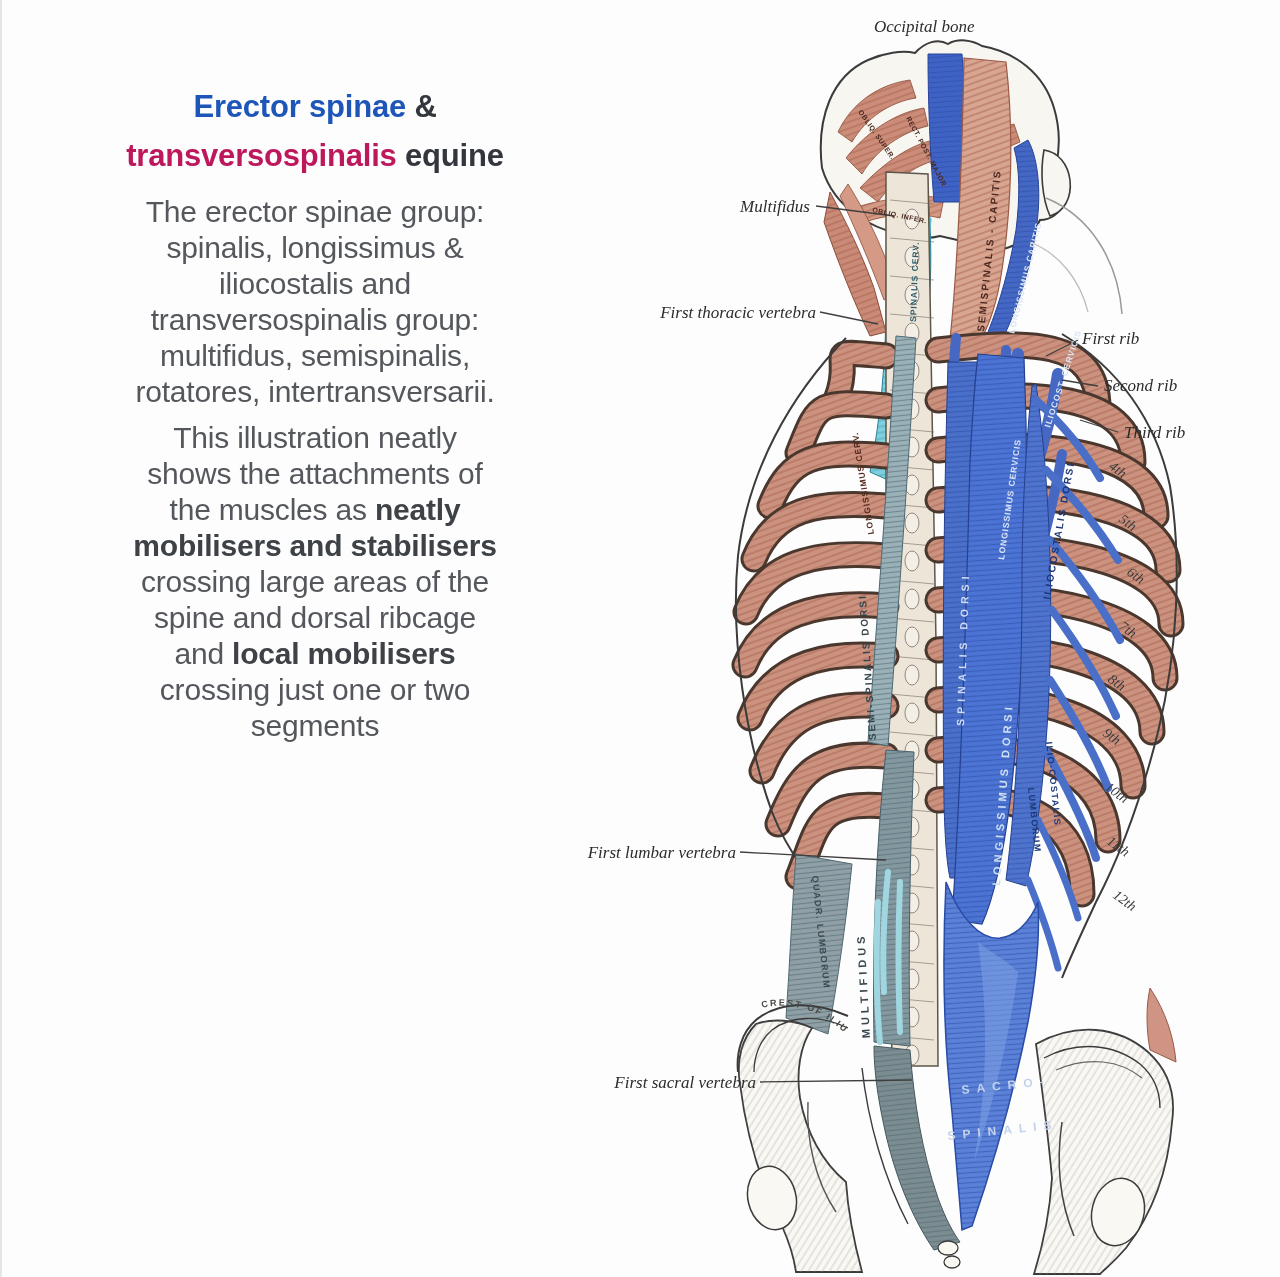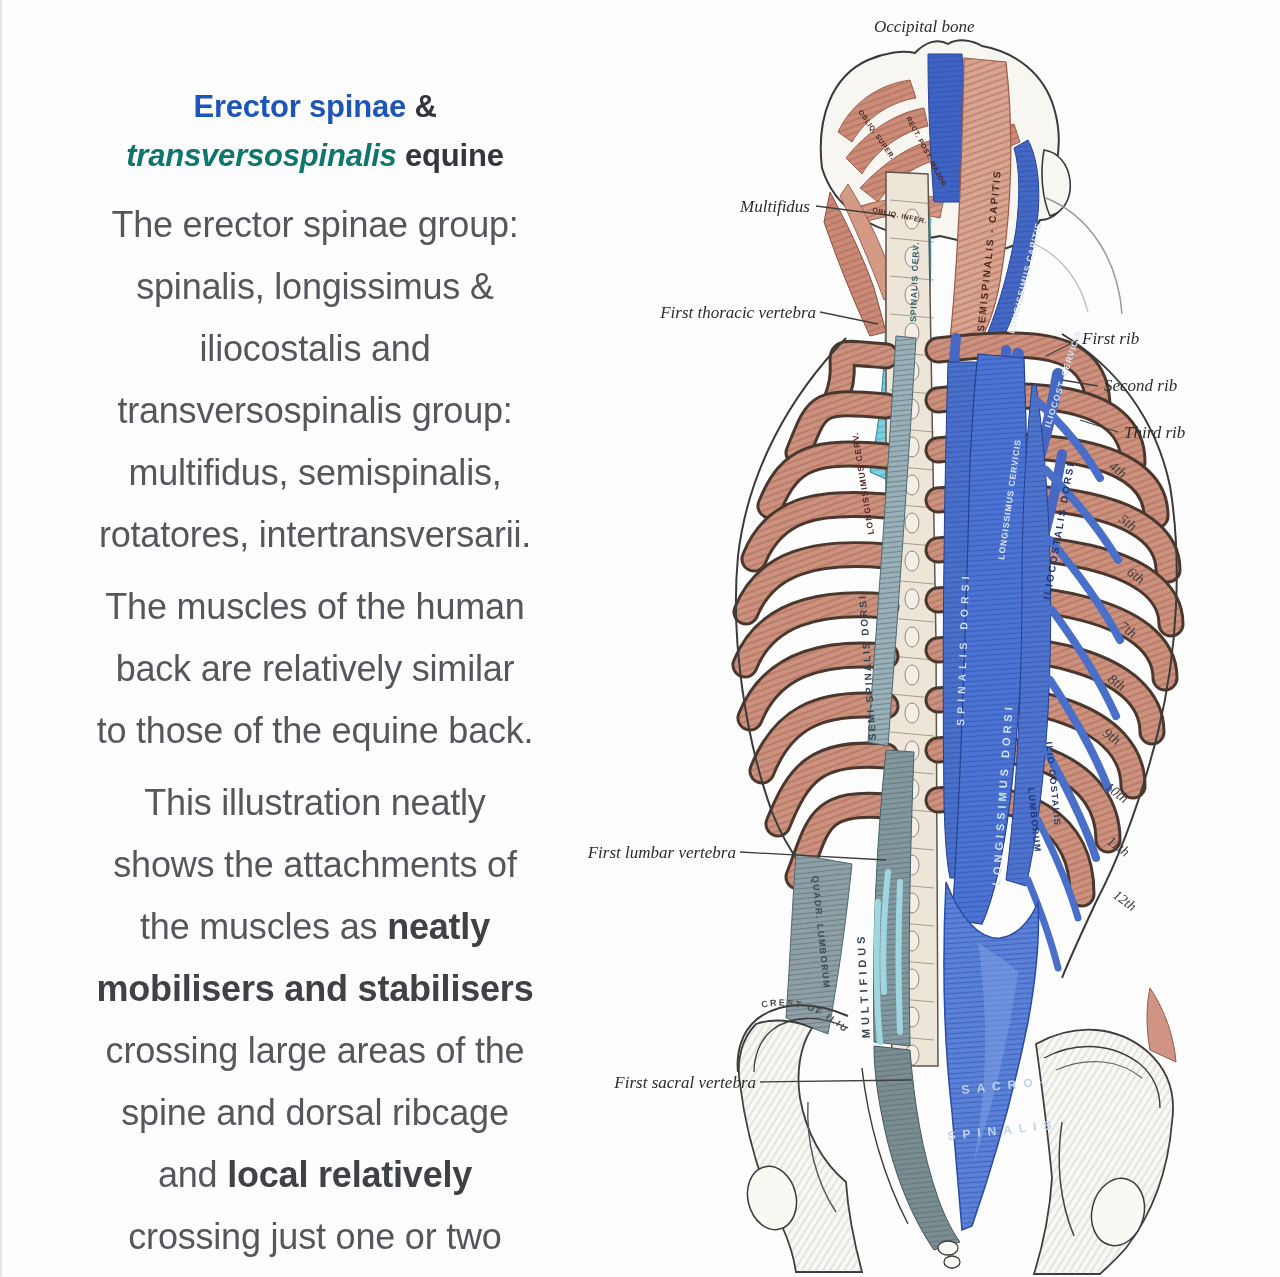--- a/index.html
+++ b/index.html
@@ -4,24 +4,24 @@
 <style>
   html,body{margin:0;padding:0;}
   body{
     width:1280px;height:1277px;position:relative;overflow:hidden;
     background:#fdfdfd;font-family:"Liberation Sans",sans-serif;
   }
   .edge{position:absolute;left:0;top:0;width:2px;height:100%;background:#e6e6e6;}
   .text-col{position:absolute;left:92px;top:82px;width:446px;text-align:center;}
   .heading{font-size:31px;font-weight:700;line-height:49px;margin:0 0 14px 0;letter-spacing:-0.2px;}
   .c-blue{color:#1d56b8;}
-  .c-cyan{color:#0f766e;font-style:italic;}
+  .c-cyan{color:#be185d;}
   .c-dark{color:#33373d;}
   .text-col p{
-    font-size:36px;line-height:62px;color:#54575c;margin:0 0 10px 0;
+    font-size:30px;line-height:36px;color:#54575c;margin:0 0 10px 0;
     white-space:pre-line;letter-spacing:-0.2px;
   }
   .text-col p .b{font-weight:700;color:#3e4247;}
   .fig{position:absolute;left:0;top:0;width:1280px;height:1277px;}
   .flab{font:italic 17px "Liberation Serif",serif;fill:#2c2c2c;}
   .rn{font:italic 14px "Liberation Serif",serif;fill:#3a3a3a;}
   .vlab{font-family:"Liberation Sans",sans-serif;font-weight:700;}
   .ldr{stroke:#3f3f3f;stroke-width:1.3;fill:none;}
 </style>
 </head>
@@ -317,26 +317,23 @@
     <span class="c-blue">Erector spinae</span><span class="c-dark"> &amp;</span><br>
     <span class="c-cyan">transversospinalis</span><span class="c-dark"> equine</span>
   </h1>
   <div id="paras">
       <p><span>The erector spinae group:
 spinalis, longissimus &amp;
 iliocostalis and
 transversospinalis group:
 multifidus, semispinalis,
 rotatores, intertransversarii.</span></p>
-      <p><span>The muscles of the human
-back are relatively similar
-to those of the equine back.</span></p>
       <p><span>This illustration neatly
 shows the attachments of
 the muscles as </span><span class="b">neatly
 mobilisers and stabilisers</span><span>
 crossing large areas of the
 spine and dorsal ribcage
-and </span><span class="b">local relatively</span><span>
+and </span><span class="b">local mobilisers</span><span>
 crossing just one or two
 segments</span></p>
     </div>
 </div>
 
 </body></html>

